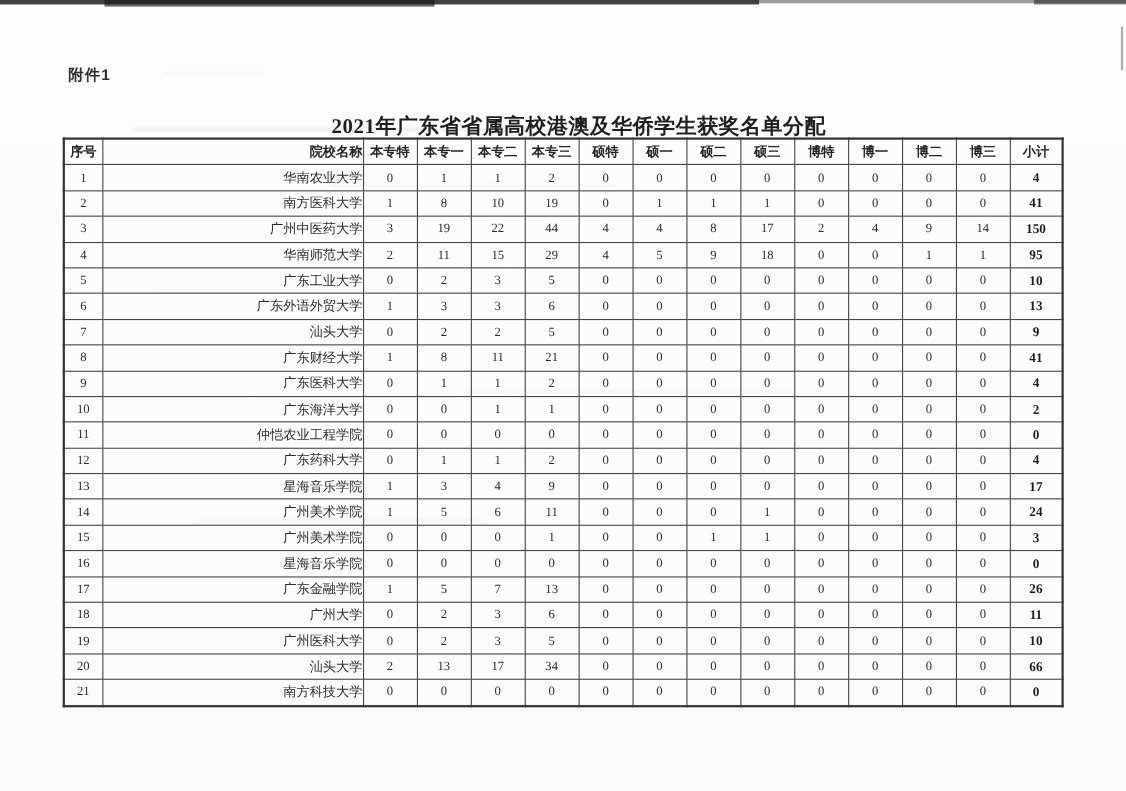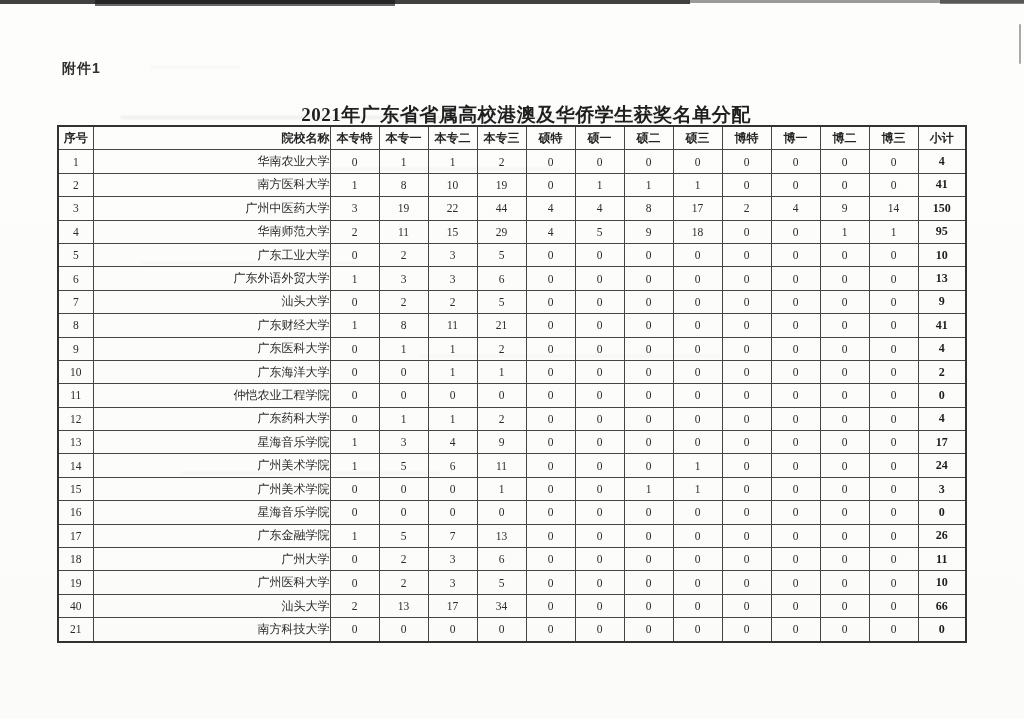--- a/index.html
+++ b/index.html
@@ -436,21 +436,21 @@
           <td>0</td>
           <td>0</td>
           <td>0</td>
           <td>0</td>
           <td>0</td>
           <td>0</td>
           <td>0</td>
           <td class="subtotal">10</td>
         </tr>
         <tr>
-          <td>40</td>
+          <td>20</td>
           <td class="name">汕头大学</td>
           <td>2</td>
           <td>13</td>
           <td>17</td>
           <td>34</td>
           <td>0</td>
           <td>0</td>
           <td>0</td>
           <td>0</td>
           <td>0</td>

